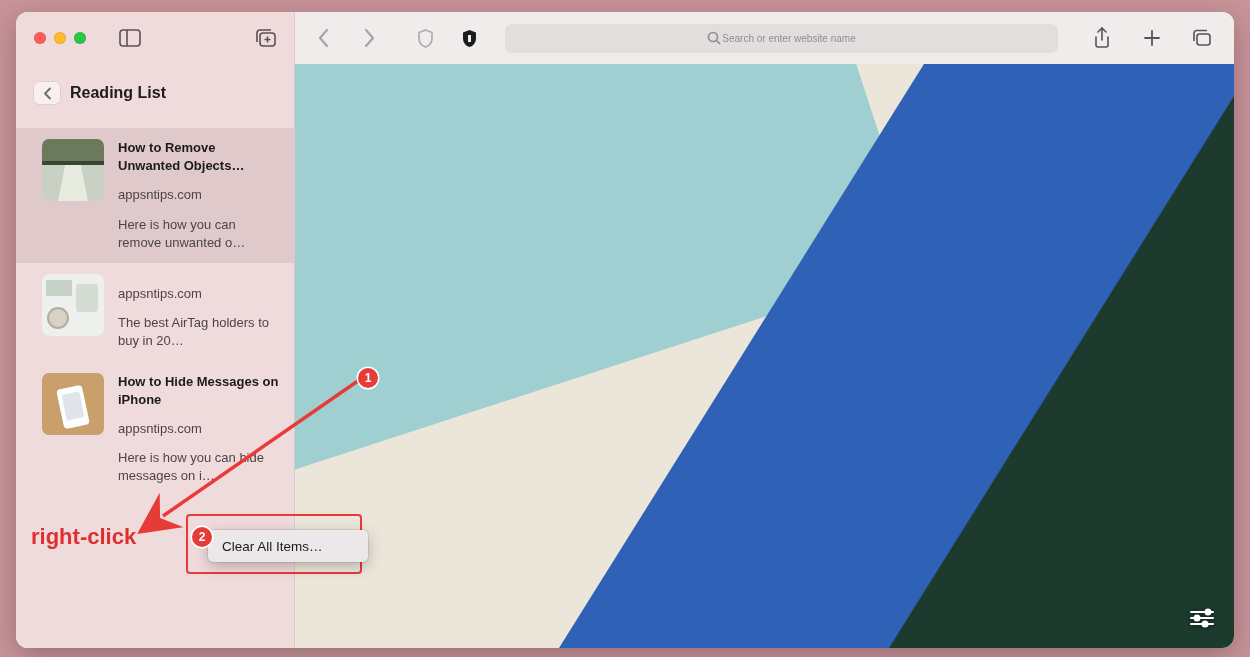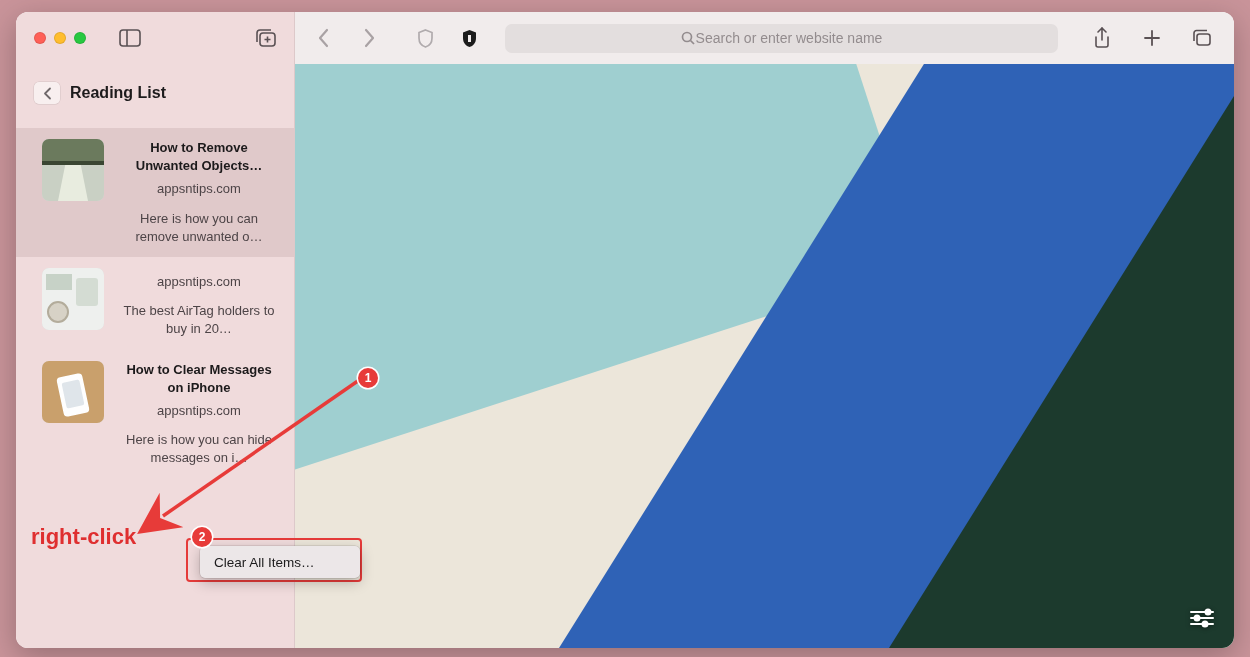--- a/index.html
+++ b/index.html
@@ -76,21 +76,21 @@
     .url-bar {
       flex: 1;
       height: 29px;
       background: #e3dede;
       border-radius: 7px;
       display: flex;
       align-items: center;
       justify-content: center;
       gap: 1px;
       color: #938c8e;
-      font-size: 14px;
+      font-size: 10px;
     }
     .right-icons { display: flex; gap: 22px; margin-left: 20px; color: #5e575a; }
     .body-row { flex: 1; display: flex; min-height: 0; }
     .sidebar {
       width: 279px;
       flex-shrink: 0;
       background: #f0dbdc;
       border-right: 1px solid rgba(0,0,0,0.08);
       display: flex;
       flex-direction: column;
@@ -123,23 +123,23 @@
     .item.selected { background: #e0c9ca; }
     .thumb {
       width: 62px;
       height: 62px;
       border-radius: 7px;
       flex-shrink: 0;
       background: #d9d9d9;
       overflow: hidden;
     }
     .thumb svg { width: 100%; height: 100%; display: block; }
-    .item-text { flex: 1; min-width: 0; font-size: 13px; line-height: 1.4; color: #4d4447; text-align: center; }
+    .item-text { flex: 1; min-width: 0; font-size: 13px; line-height: 1.4; color: #4d4447; }
     .item-title { font-weight: 600; color: #1c1a1b; }
-    .item-domain { color: #4d4447; margin-top: 5px; }
+    .item-domain { color: #4d4447; margin-top: 11px; }
     .item-preview { color: #4d4447; margin-top: 11px; }
     .content {
       flex: 1;
       position: relative;
       overflow: hidden;
       background: #ece6da;
     }
     .bg-shape { position: absolute; }
     .teal {
       left: -120px; top: -220px;
@@ -164,26 +164,26 @@
       right: 16px;
       bottom: 16px;
       width: 32px; height: 28px;
       display: flex; align-items: center; justify-content: center;
       color: #fff;
       filter: drop-shadow(0 1px 2px rgba(0,0,0,0.5));
     }
     .ctx-overlay {
       position: absolute;
       left: 186px;
-      top: 538px;
+      top: 514px;
       width: 176px;
-      height: 44px;
+      height: 60px;
       border: 2px solid #e63b3a;
       border-radius: 4px;
-      padding: 6px;
+      padding: 14px;
       z-index: 20;
     }
     .ctx-menu {
       width: 160px;
       height: 32px;
       background: #ece7e8;
       border-radius: 5px;
       box-shadow: 0 4px 14px rgba(0,0,0,0.25), 0 0 0 0.5px rgba(0,0,0,0.15);
       display: flex;
       align-items: center;
@@ -350,21 +350,21 @@
         </div>
         <div class="item">
           <div class="thumb">
             <svg viewBox="0 0 62 62">
                 <rect width="62" height="62" fill="#c9a06c"></rect>
                 <rect x="18" y="14" width="26" height="40" rx="4" fill="#fefefe" transform="rotate(-12 31 34)"></rect>
                 <rect x="22" y="20" width="18" height="26" rx="2" fill="#dfe5ea" transform="rotate(-12 31 33)"></rect>
               </svg>
           </div>
           <div class="item-text">
-            <div class="item-title">How to Clear Messages on iPhone</div>
+            <div class="item-title">How to Hide Messages on iPhone</div>
             <div class="item-domain">appsntips.com</div>
             <div class="item-preview">Here is how you can hide messages on i…</div>
           </div>
         </div>
       </div>
     </div>
 
     <div class="content">
       <div class="bg-shape teal"></div>
       <div class="bg-shape blue"></div>

